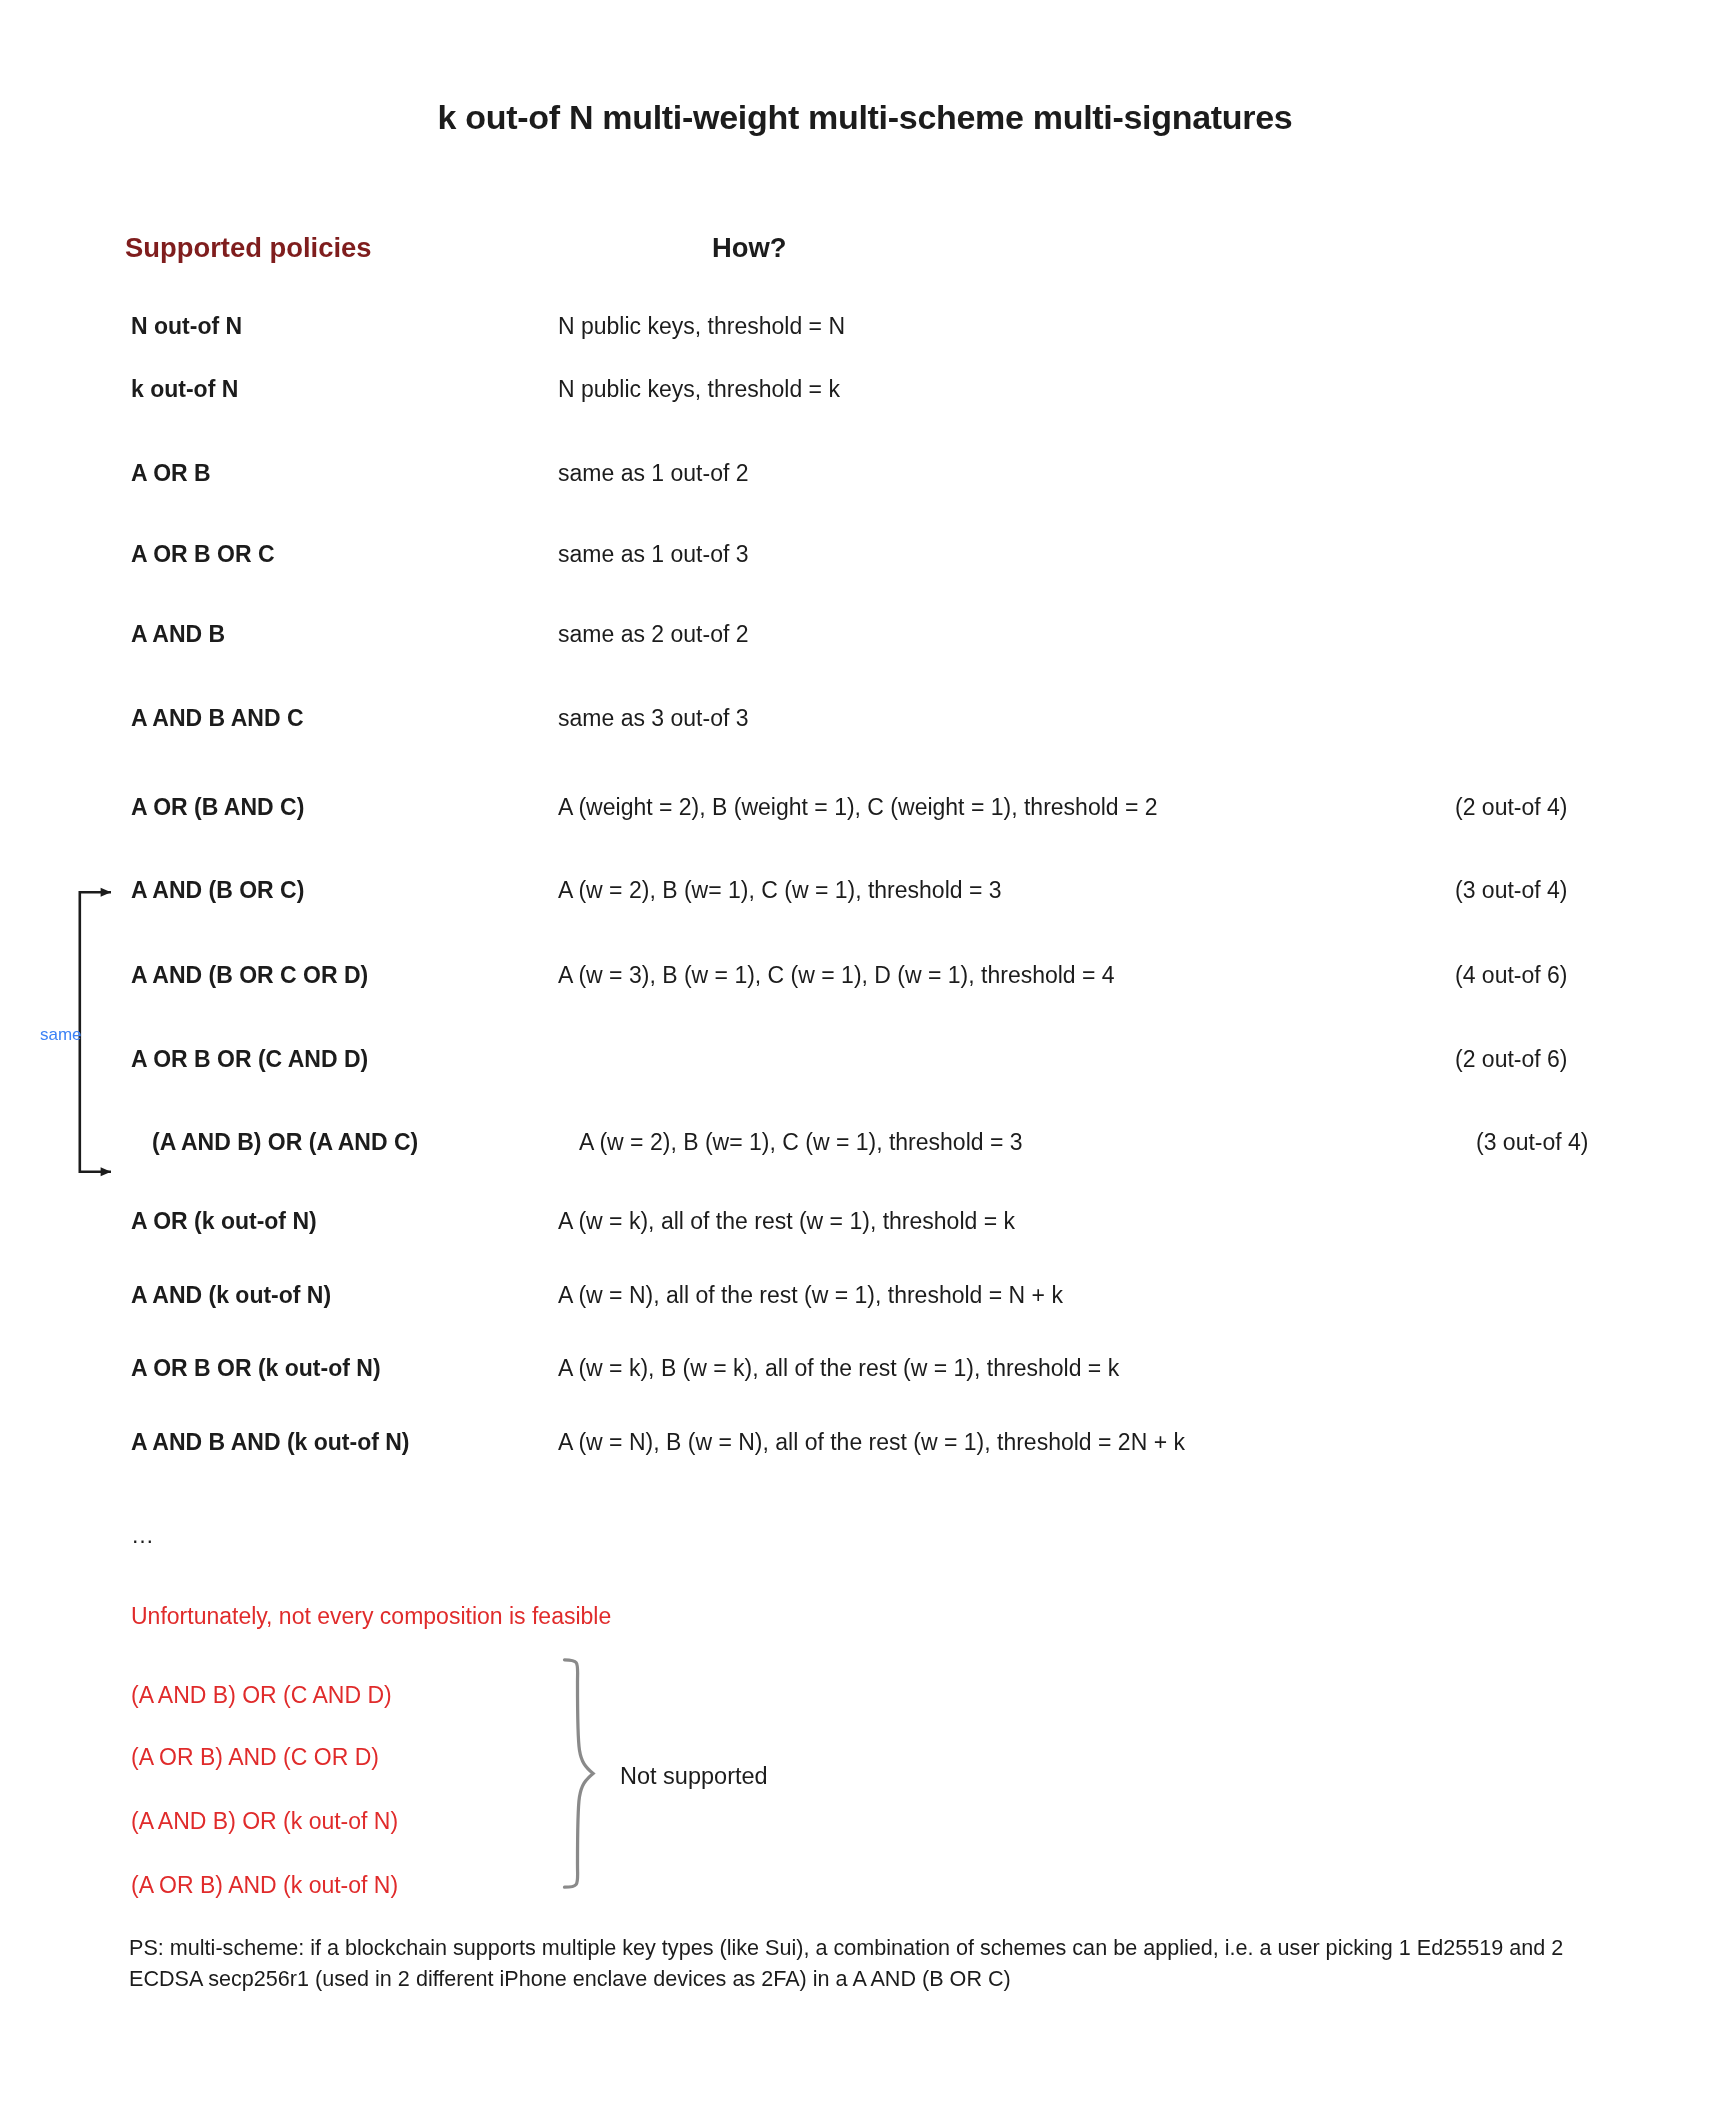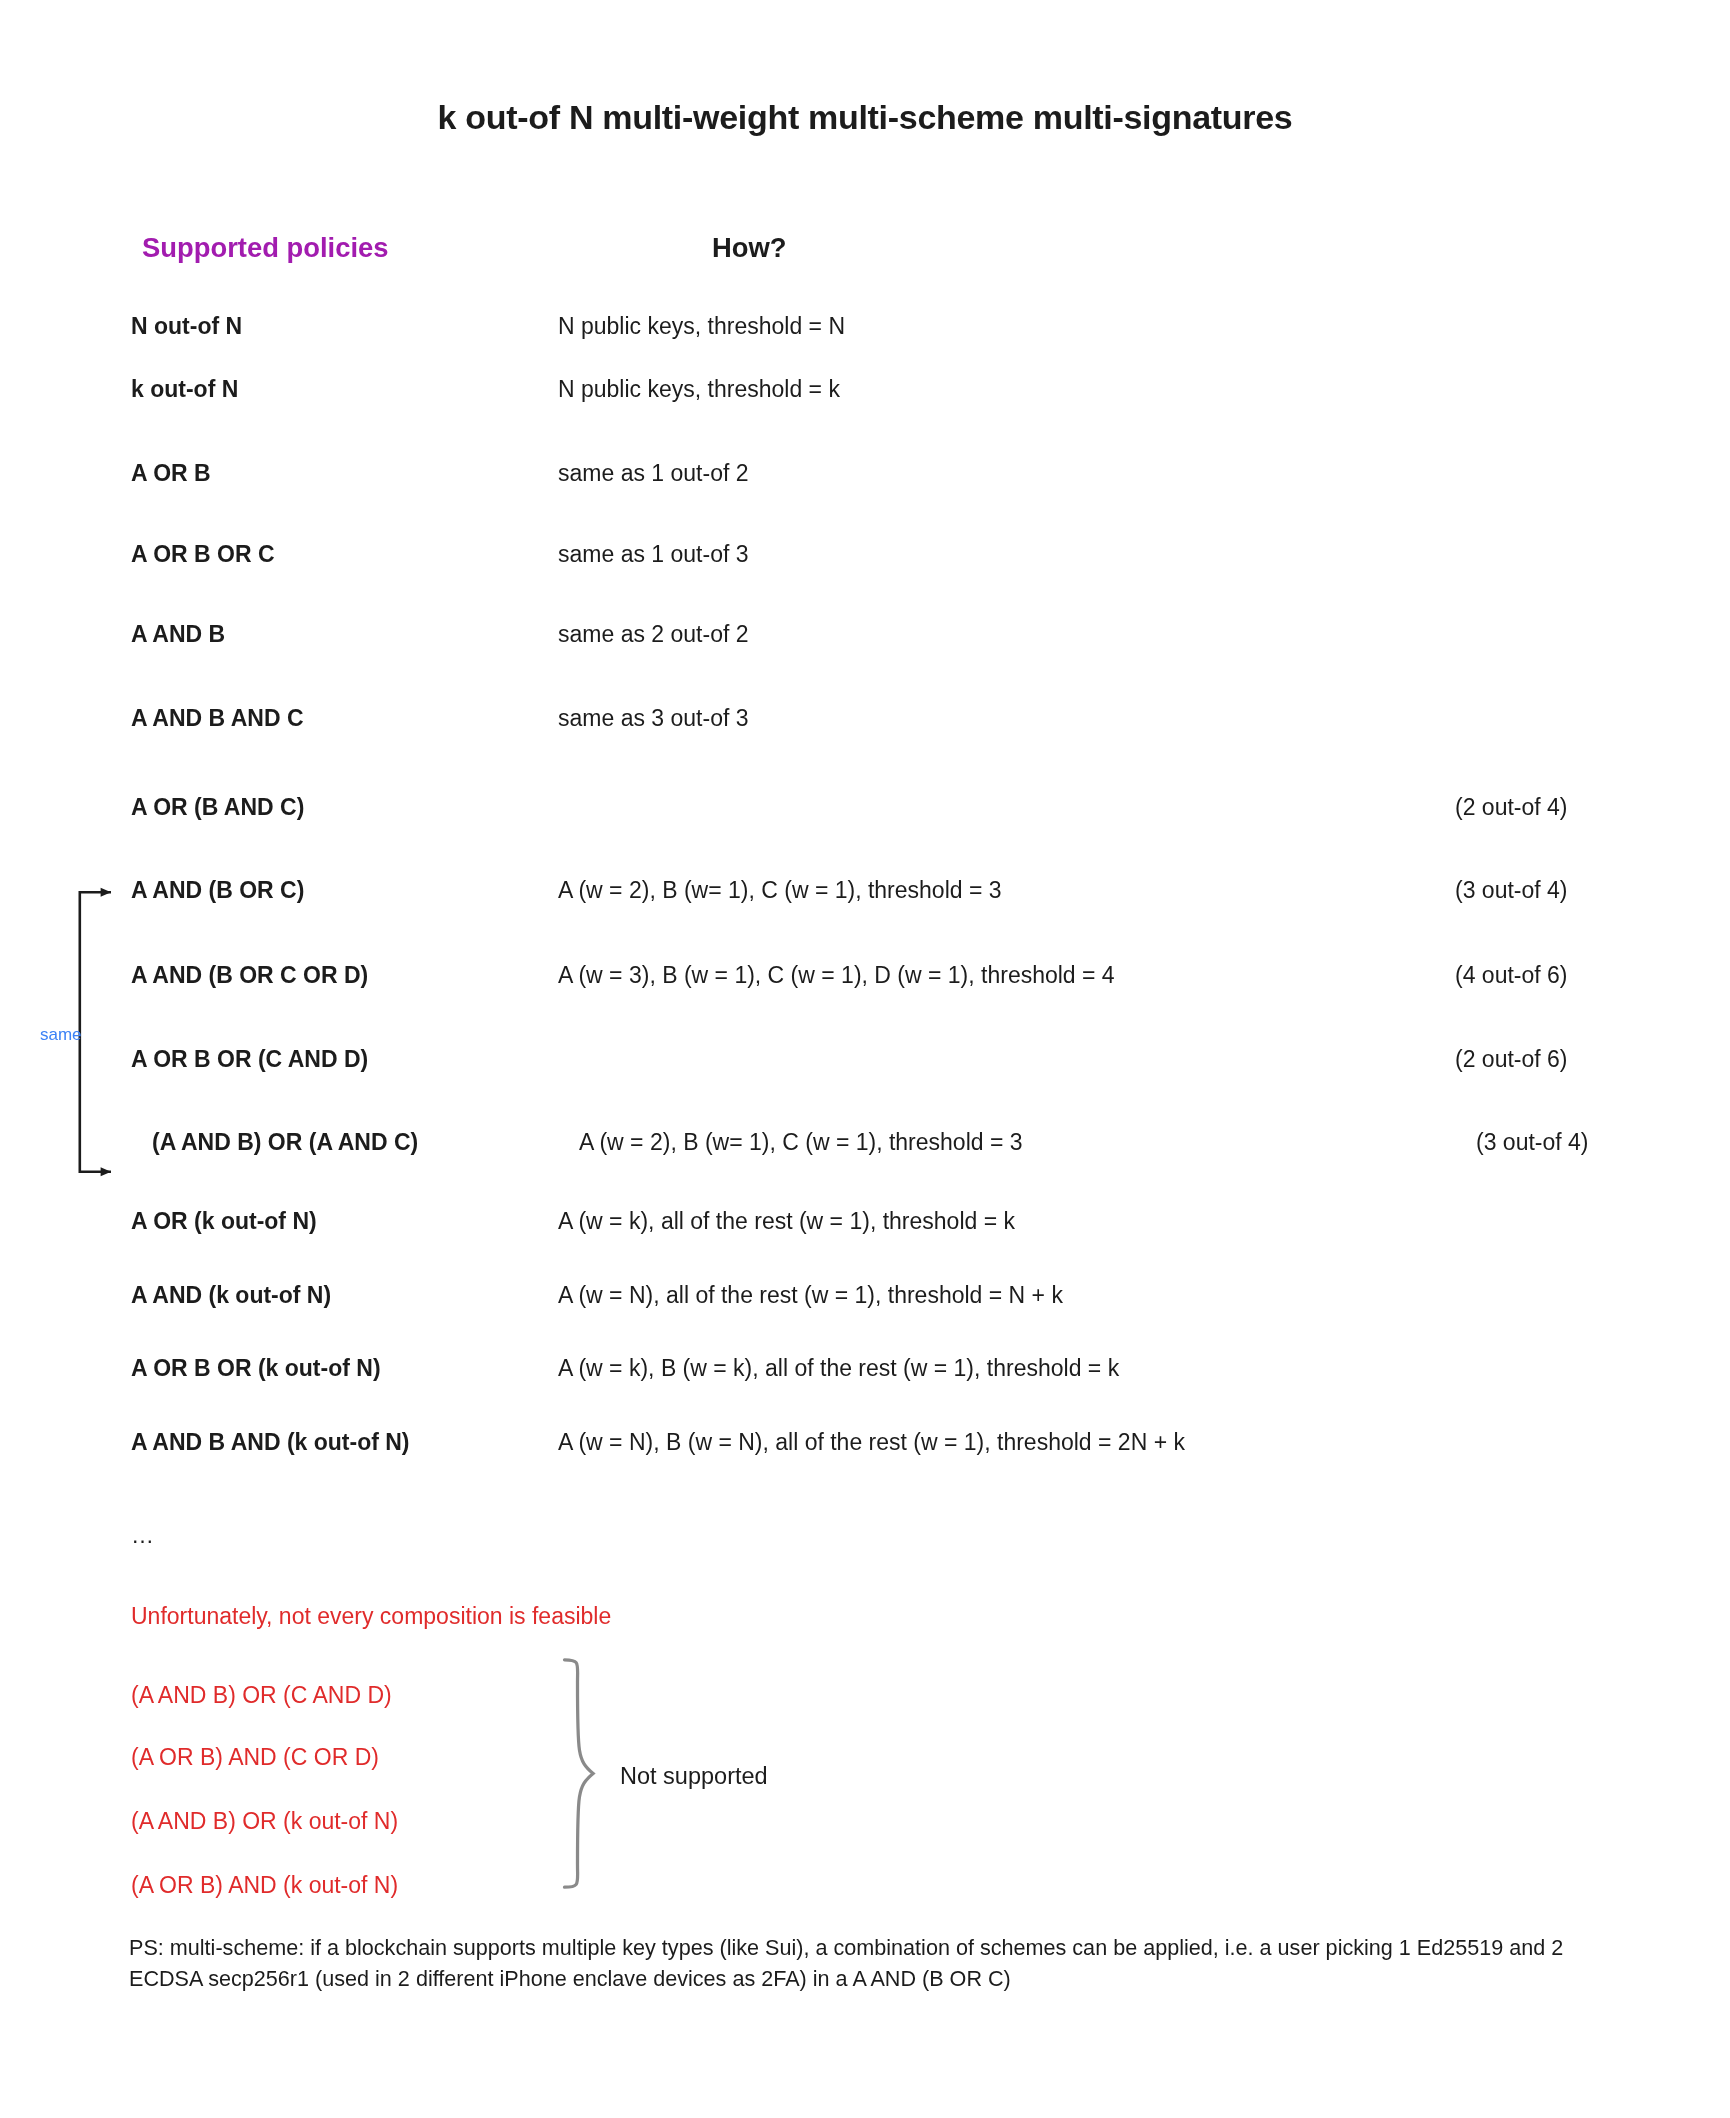--- a/index.html
+++ b/index.html
@@ -33,25 +33,25 @@
   }
   .headers {
     position: absolute;
     top: 232px;
     left: 0;
     width: 1730px;
     height: 39px;
   }
   .hdr-policies {
     position: absolute;
-    left: 142px;
+    left: 125px;
     top: 0;
     font-size: 27.4px;
     font-weight: bold;
-    color: #a21caf;
+    color: #7f1d1d;
   }
   .hdr-how {
     position: absolute;
     left: 712px;
     top: 0;
     font-size: 27.4px;
     font-weight: bold;
     color: #1c1c1c;
   }
   .rows {
@@ -199,20 +199,21 @@
       <div class="how">same as 2 out-of 2</div>
       <div class="paren"></div>
     </div>
     <div class="row" style="height:89px;">
       <div class="policy">A AND B AND C</div>
       <div class="how">same as 3 out-of 3</div>
       <div class="paren"></div>
     </div>
     <div class="row" style="height:83px;">
       <div class="policy">A OR (B AND C)</div>
+      <div class="how">A (weight = 2), B (weight = 1), C (weight = 1), threshold = 2</div>
       <div class="paren">(2 out-of 4)</div>
     </div>
     <div class="row" style="height:85px;padding-left:36px;">
       <div class="policy">A AND (B OR C)</div>
       <div class="how">A (w = 2), B (w= 1), C (w = 1), threshold = 3</div>
       <div class="paren">(3 out-of 4)</div>
     </div>
     <div class="row" style="height:84px;">
       <div class="policy">A AND (B OR C OR D)</div>
       <div class="how">A (w = 3), B (w = 1), C (w = 1), D (w = 1), threshold = 4</div>

